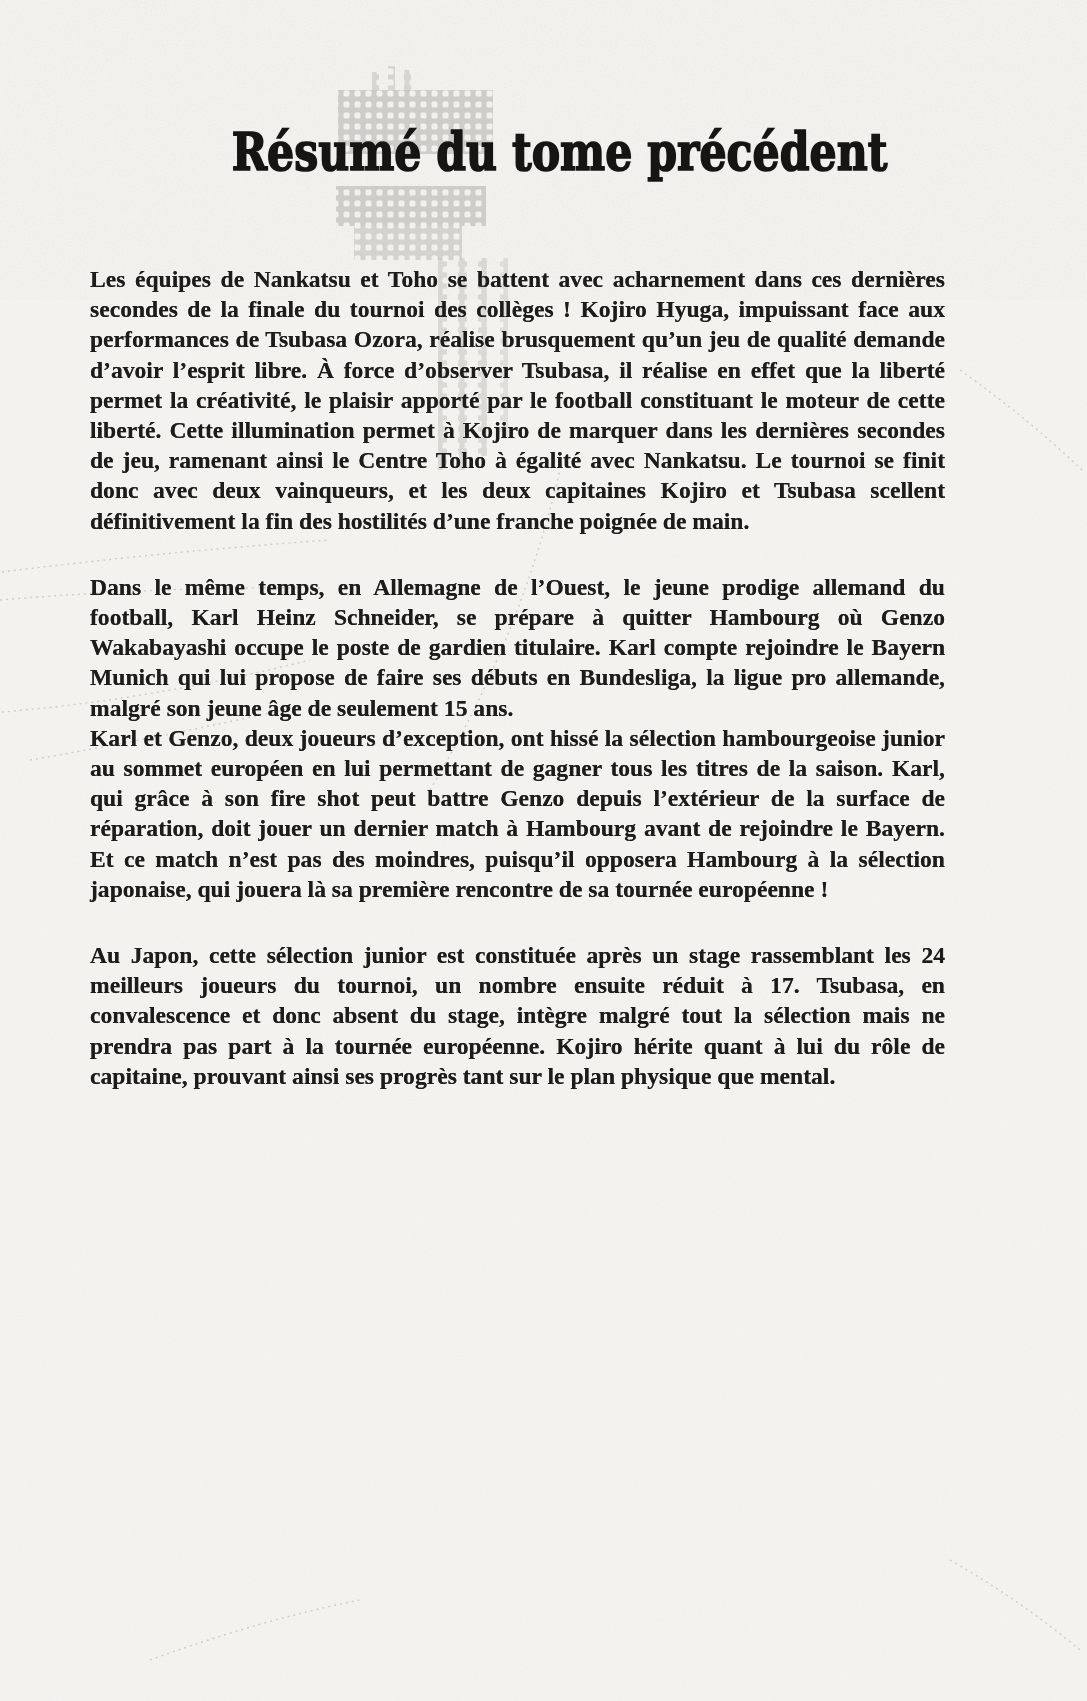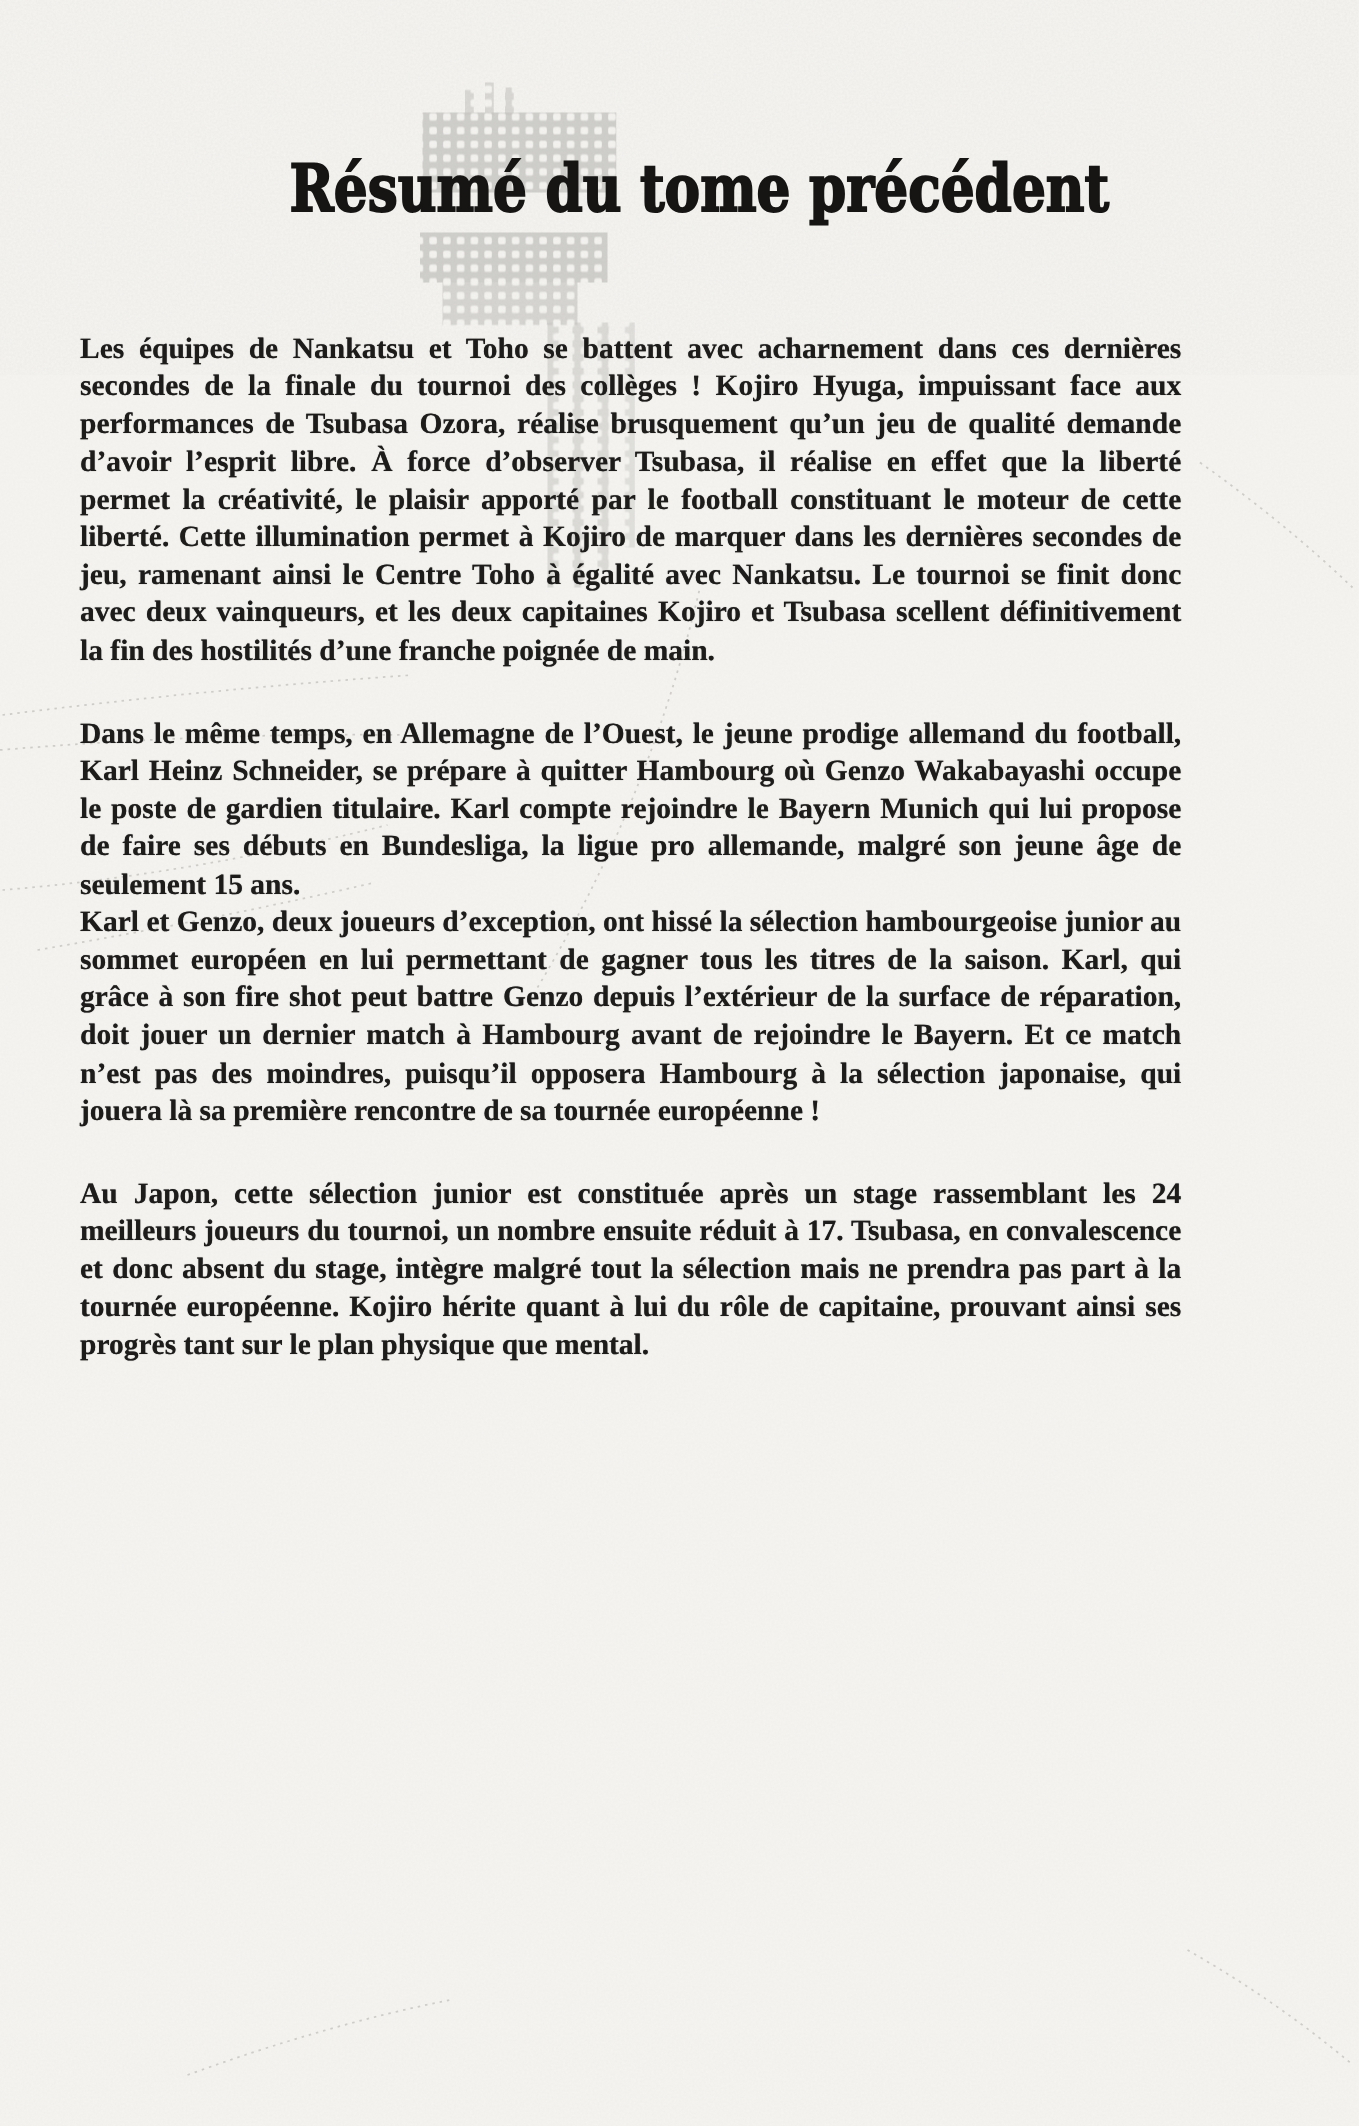--- a/index.html
+++ b/index.html
@@ -30,21 +30,21 @@
     font-weight: 700;
     font-size: 52px;
     line-height: 64px;
     color: #161514;
     letter-spacing: 0;
     transform: scaleX(0.82);
     -webkit-text-stroke: 1.6px #161514;
     text-shadow: 0 0 1px rgba(20,20,20,0.9);
   }
   .body-text {
-    margin: 80px 158px 0 48px; 
+    margin: 80px 158px 0 74px; 
   }
   .para {
     margin: 0;
     font-weight: 700;
     font-size: 23.6px;
     line-height: 30.2px;
     text-align: justify;
     color: #1d1c1b;
     text-shadow: 0 0 0.6px rgba(30,30,30,0.75);
   }

